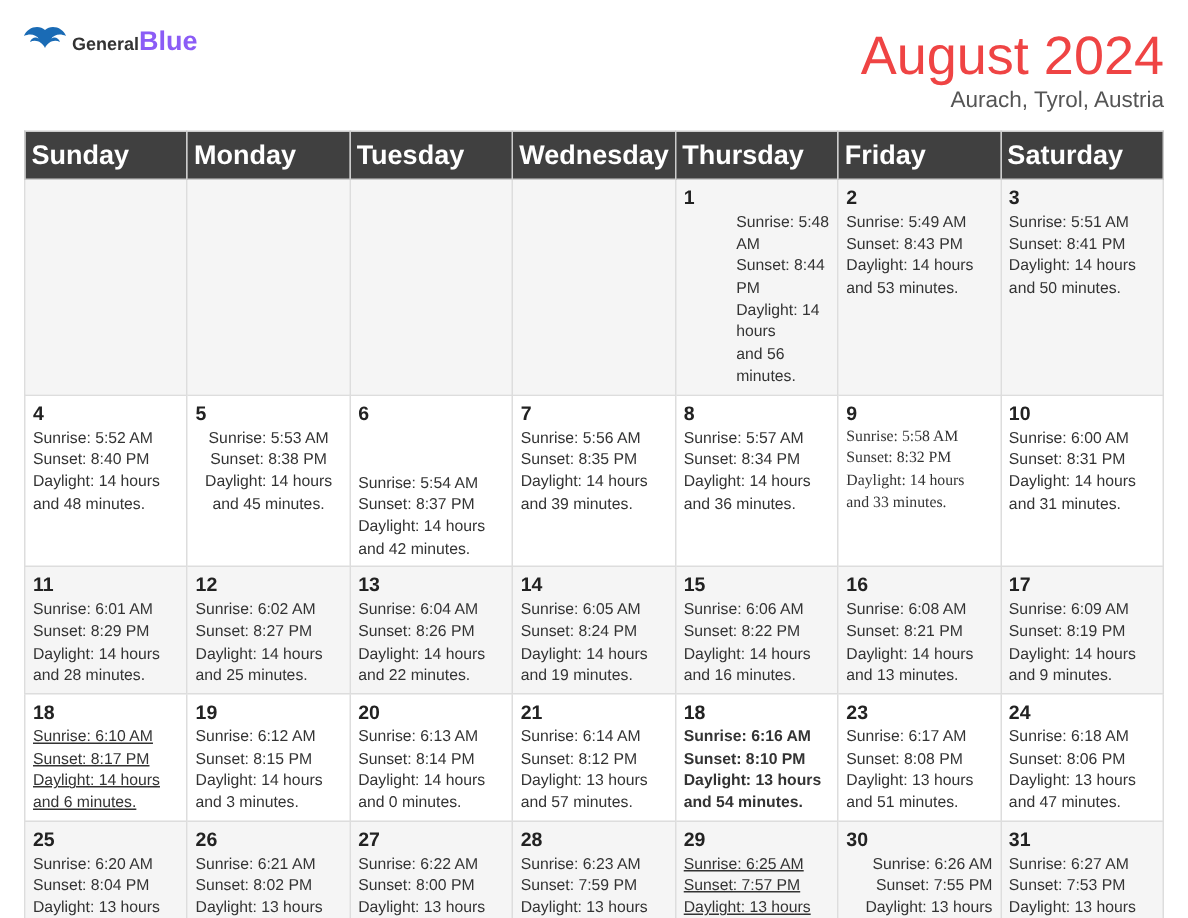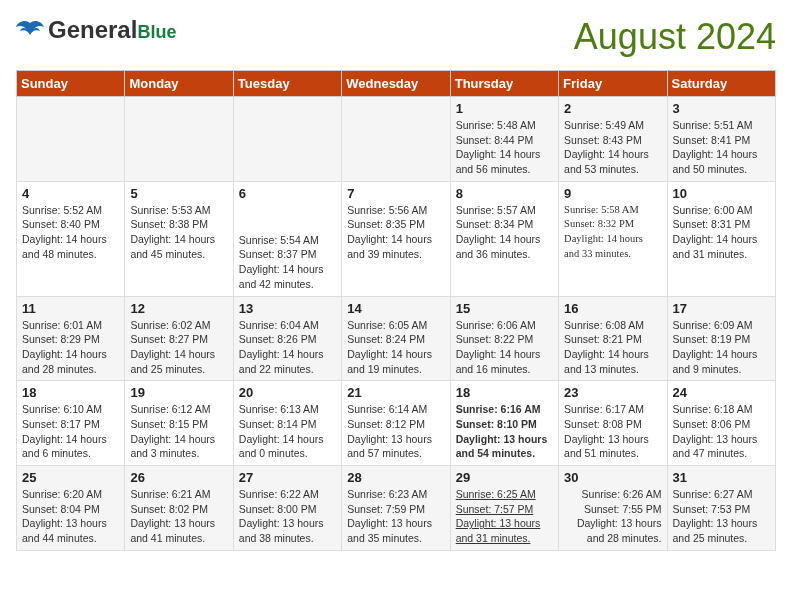--- a/index.html
+++ b/index.html
@@ -24,37 +24,37 @@
     .logo-bird {
       width: 28px;
       height: 22px;
     }
     .title-block {
       text-align: right;
     }
     .month-year {
       font-size: 36px;
       font-weight: normal;
-      color: #4d7c0f;
+      color: #ef4444;
     }
     .location {
       font-size: 15px;
       color: #555;
     }
     table {
       width: 100%;
       border-collapse: collapse;
       font-size: 11px;
     }
     thead th {
-      background: #c2410c;
+      background: #404040;
       color: #fff;
       padding: 5px 4px;
       text-align: left;
-      font-size: 13px;
+      font-size: 18px;
       font-weight: bold;
       border: 1px solid #ccc;
     }
     tbody td {
       border: 1px solid #ddd;
       vertical-align: top;
       padding: 4px 5px;
       width: calc(100% / 7);
       height: 80px;
     }
@@ -82,25 +82,26 @@
   </style>
 </head>
 <body>
 
 <div class="header">
   <div class="logo">
     <svg class="logo-bird" viewBox="0 0 28 22" xmlns="http://www.w3.org/2000/svg">
       <path d="M14 4 C10 0, 2 2, 0 8 C4 6, 8 7, 10 10 C8 8, 5 9, 4 12 C8 10, 12 12, 14 16 C16 12, 20 10, 24 12 C23 9, 20 8, 18 10 C20 7, 24 6, 28 8 C26 2, 18 0, 14 4Z" fill="#1a6bb5"></path>
     </svg>
     <div>
-      <span style="font-size:24px;font-weight:bold;color:#333;">General</span><span style="font-size:18px;font-weight:bold;color:#15803d;">Blue</span>
+      <span style="font-size:12px;font-weight:bold;color:#333;">General</span><span style="font-size:18px;font-weight:bold;color:#8b5cf6;">Blue</span>
     </div>
   </div>
   <div class="title-block">
     <div class="month-year">August 2024</div>
+    <div class="location">Aurach, Tyrol, Austria</div>
   </div>
 </div>
 
 <table>
   <thead>
     <tr>
     <th>Sunday</th>
         <th>Monday</th>
         <th>Tuesday</th>
         <th>Wednesday</th>
@@ -110,21 +111,21 @@
       </tr>
   </thead>
   <tbody id="calendar-body">
   <tr>
         <td class="empty-cell"></td>
         <td class="empty-cell"></td>
         <td class="empty-cell"></td>
         <td class="empty-cell"></td>
         <td>
           <span class="day-number">1</span>
-          <div class="day-info" style="white-space: pre-line;">Sunrise: 5:48 AM
+          <div class="day-info" style="white-space: pre-line; margin-left: 35px;">Sunrise: 5:48 AM
 Sunset: 8:44 PM
 Daylight: 14 hours
 and 56 minutes.</div>
         </td>
         <td>
           <span class="day-number">2</span>
           <div class="day-info" style="white-space: pre-line;">Sunrise: 5:49 AM
 Sunset: 8:43 PM
 Daylight: 14 hours
 and 53 minutes.</div>
@@ -140,21 +141,21 @@
       <tr>
         <td>
           <span class="day-number">4</span>
           <div class="day-info" style="white-space: pre-line;">Sunrise: 5:52 AM
 Sunset: 8:40 PM
 Daylight: 14 hours
 and 48 minutes.</div>
         </td>
         <td>
           <span class="day-number">5</span>
-          <div class="day-info" style="white-space: pre-line;">Sunrise: 5:53 AM
+          <div class="day-info" style="white-space: pre-line; text-align: center;">Sunrise: 5:53 AM
 Sunset: 8:38 PM
 Daylight: 14 hours
 and 45 minutes.</div>
         </td>
         <td>
           <span class="day-number">6</span>
           <div class="day-info" style="white-space: pre-line; margin-top: 32px;">Sunrise: 5:54 AM
 Sunset: 8:37 PM
 Daylight: 14 hours
 and 42 minutes.</div>
@@ -235,21 +236,21 @@
           <span class="day-number">17</span>
           <div class="day-info" style="white-space: pre-line;">Sunrise: 6:09 AM
 Sunset: 8:19 PM
 Daylight: 14 hours
 and 9 minutes.</div>
         </td>
       </tr>
       <tr>
         <td>
           <span class="day-number">18</span>
-          <div class="day-info" style="white-space: pre-line;">Sunrise: 6:10 AM
+          <div class="day-info" style="white-space: pre-line; text-decoration: underline;">Sunrise: 6:10 AM
 Sunset: 8:17 PM
 Daylight: 14 hours
 and 6 minutes.</div>
         </td>
         <td>
           <span class="day-number">19</span>
           <div class="day-info" style="white-space: pre-line;">Sunrise: 6:12 AM
 Sunset: 8:15 PM
 Daylight: 14 hours
 and 3 minutes.</div>

